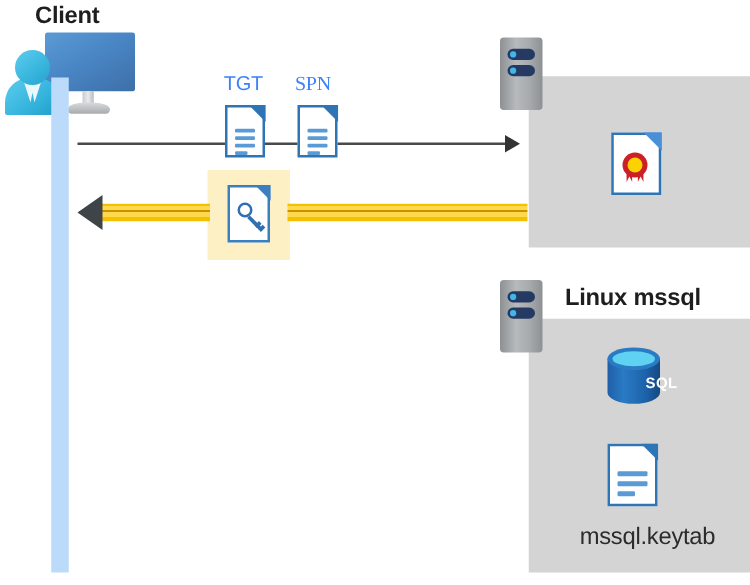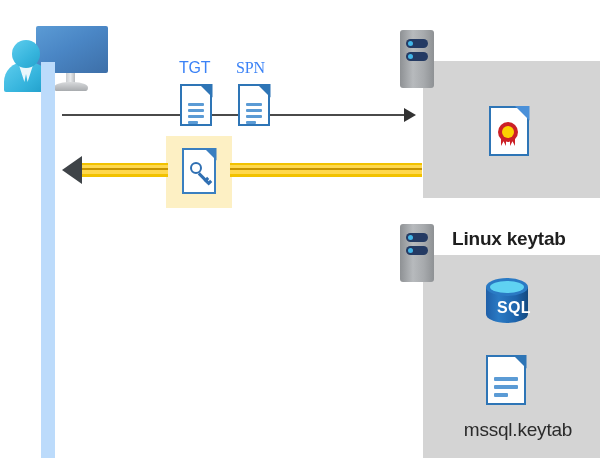--- a/index.html
+++ b/index.html
@@ -324,32 +324,33 @@
     position: absolute;
     left: 4px; top: 3px;
     width: 34px; height: 12px;
     border-radius: 50%;
     background: #5fd2f2;
   }
   .cyl-label {
     position: absolute;
     left: 0; top: 21px;
     width: 56px;
-    text-align: center;
-    font-size: 16px;
+    text-align: right;
+    font-size: 12px;
     font-weight: bold;
     color: #ffffff;
     letter-spacing: 0.3px;
   }
 </style>
 </head>
 <body>
 
 <div id="canvas">
 
+  <div class="title" id="client-title">Client</div>
 
   <div class="abs" id="client-icon">
     <div class="monitor-screen"></div>
     <div class="monitor-neck"></div>
     <div class="monitor-base"></div>
     <div class="user-body"></div>
     <div class="user-collar"></div>
     <div class="user-head"></div>
   </div>
 
@@ -407,21 +408,21 @@
     <div class="fold"></div>
     <div class="ribbon-tails">
       <i class="l"></i>
         <i class="r"></i>
     </div>
     <div class="ribbon-seal"></div>
   </div>
 
   <div class="panel" id="linux-panel"></div>
 
-  <div class="title" id="linux-title">Linux keytab</div>
+  <div class="title" id="linux-title">Linux mssql</div>
 
   <div class="server-icon" id="linux-server">
     <div class="pill p1"></div>
     <div class="pill p2"></div>
   </div>
 
   <div class="abs" id="sql-icon">
     <div class="cyl-body"></div>
     <div class="cyl-top"></div>
     <div class="cyl-label">SQL</div>

